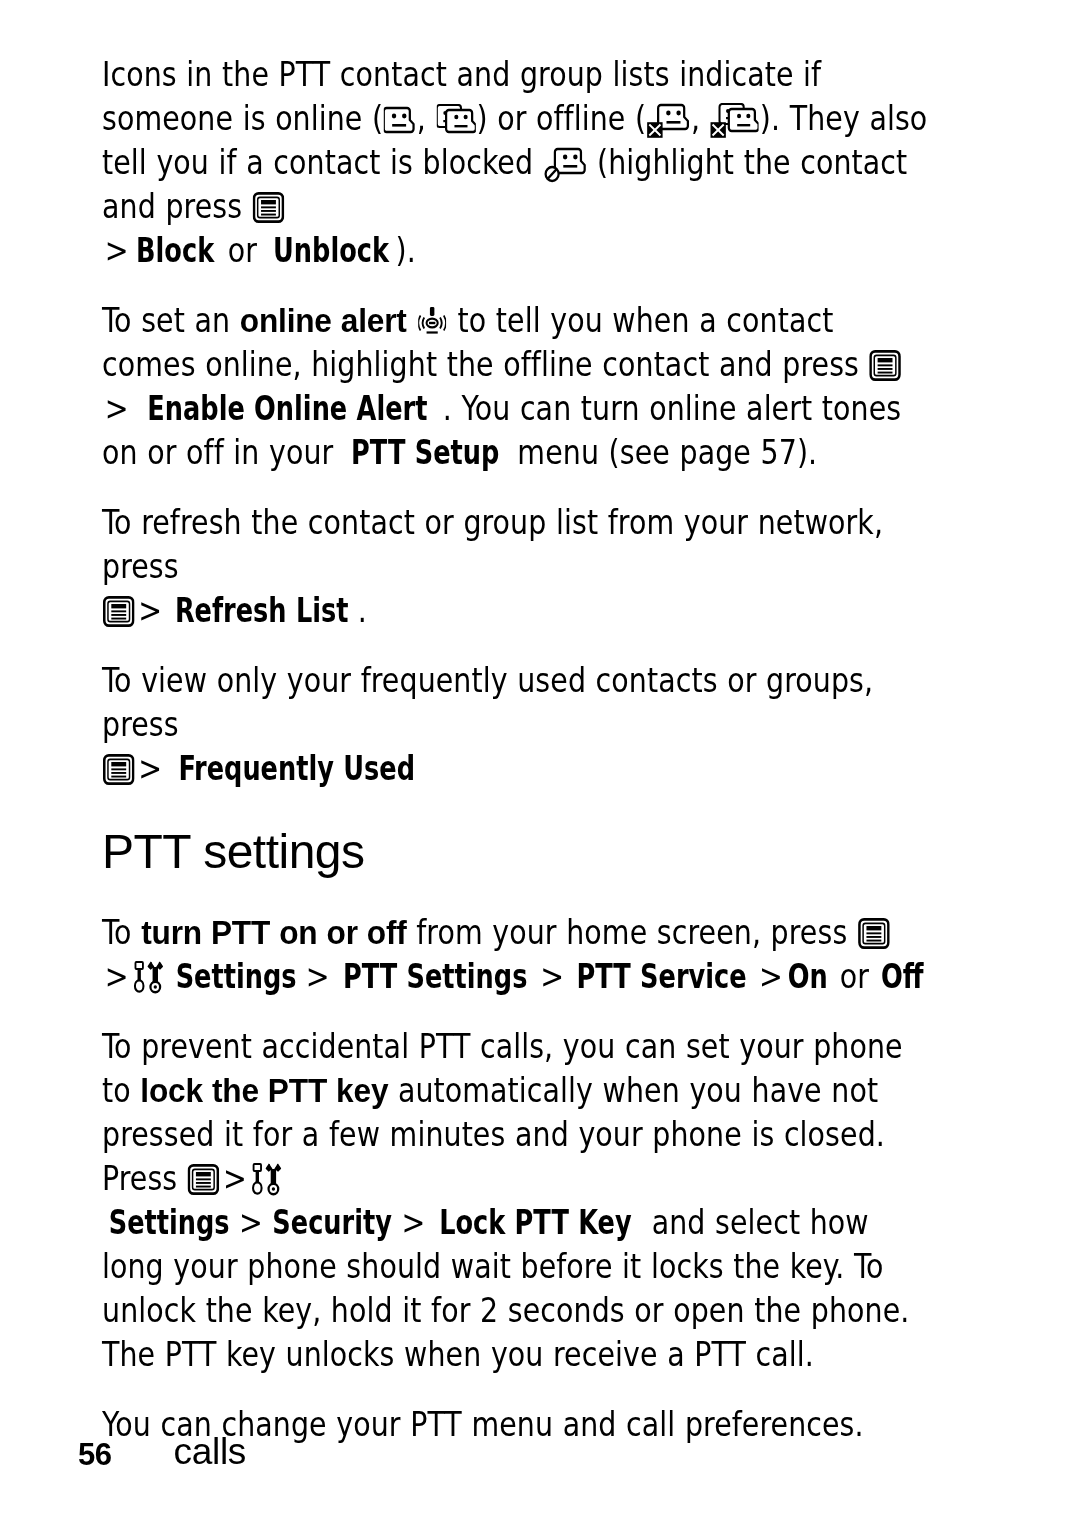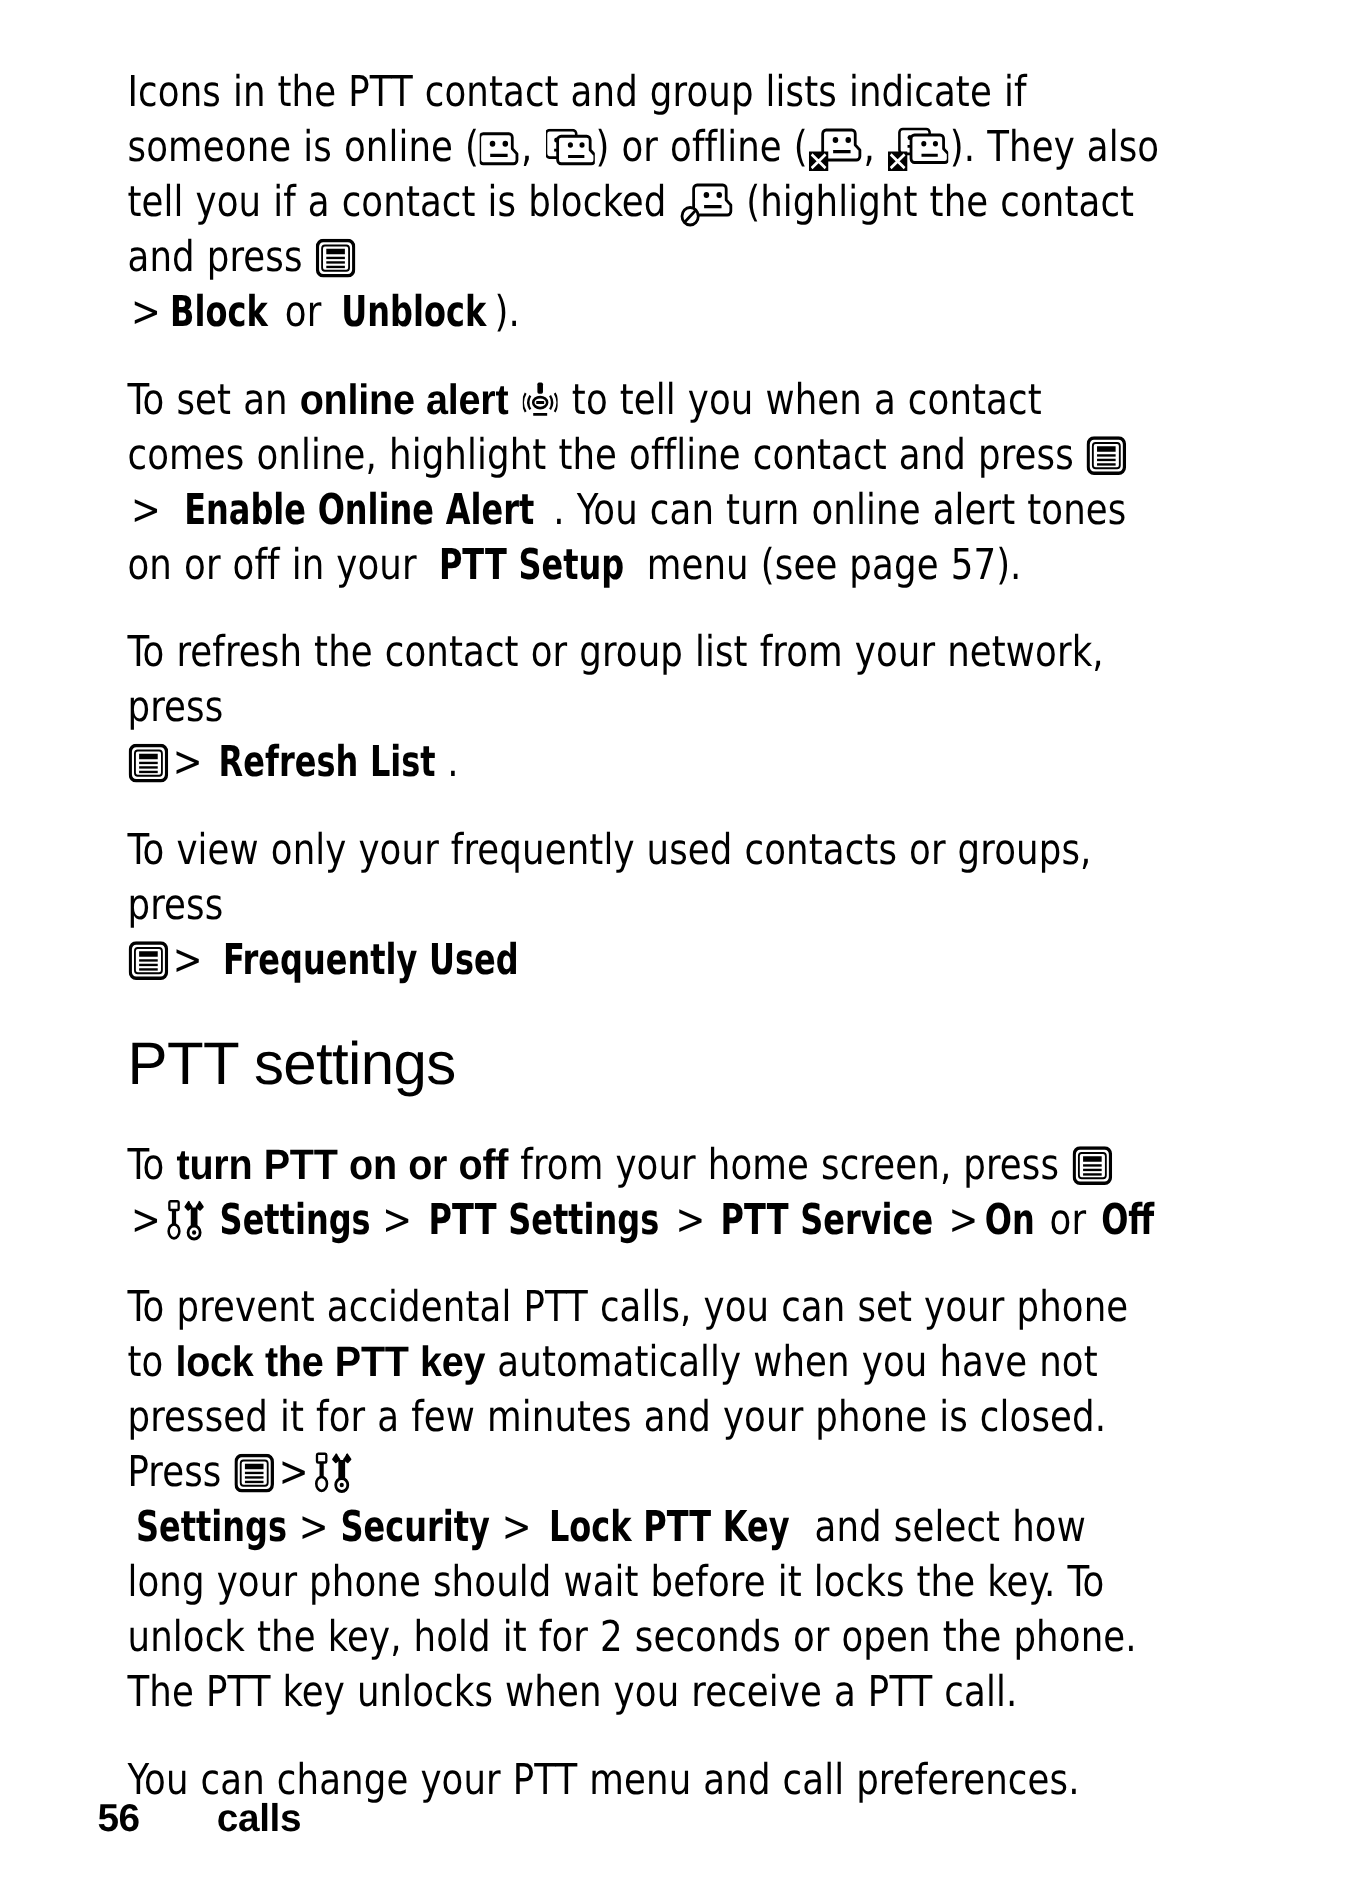--- a/index.html
+++ b/index.html
@@ -80,22 +80,22 @@
     display: flex;
     align-items: flex-end;
     font-family: "Liberation Sans", sans-serif;
   }
   .folio {
     font-size: 31px;
     font-weight: bold;
     letter-spacing: -0.5px;
   }
   .runhead {
-    font-size: 31px;
-    font-weight: bold;
+    font-size: 37px;
+    font-weight: normal;
     margin-left: 62px;
     letter-spacing: -0.3px;
   }
 
   
   .ico {
     display: inline-block;
     vertical-align: -4px;
     position: relative;
   }

